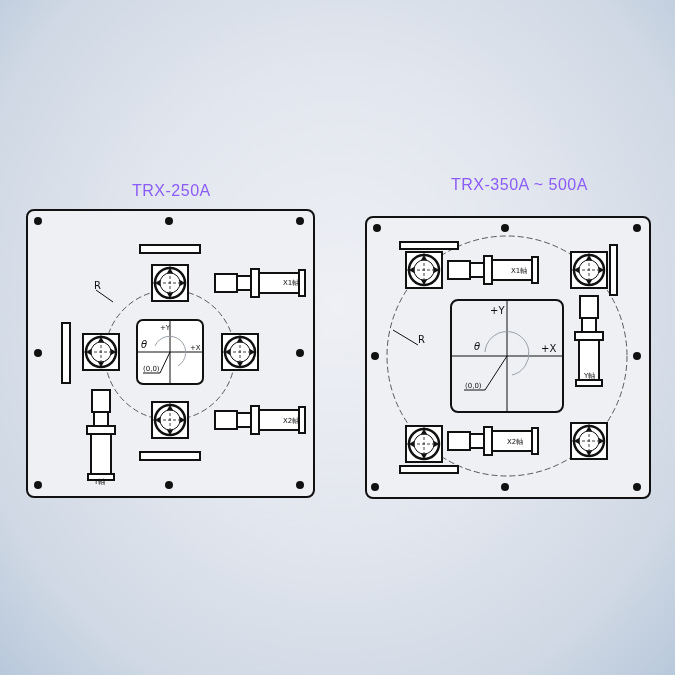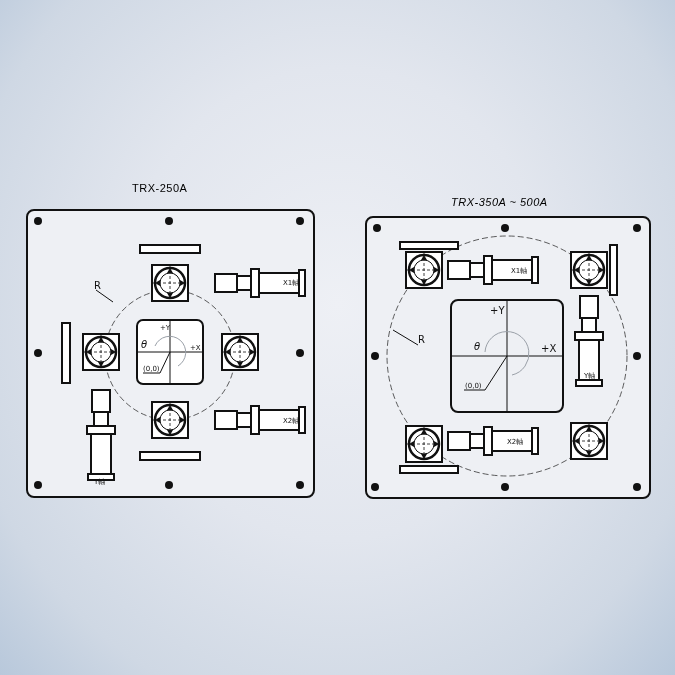--- a/index.html
+++ b/index.html
@@ -1,27 +1,27 @@
 <!DOCTYPE html>
 <html><head>
 <meta charset="utf-8">
 <style>
   html,body{margin:0;padding:0;}
   body{width:675px;height:675px;overflow:hidden;position:relative;
     background: radial-gradient(ellipse at 50% 45%, #eef0f5 0%, #e2e6ee 45%, #cfd8e4 80%, #b8c8db 100%);
     font-family:"Liberation Sans", sans-serif;}
-  .title{position:absolute;font-size:11px;color:#000000;letter-spacing:0.5px;}
+  .title{position:absolute;font-size:16px;color:#8b5cf6;letter-spacing:0.5px;}
   svg{position:absolute;left:0;top:0;}
   .lbl{font-family:"DejaVu Sans", sans-serif;}
 </style>
 </head>
 <body>
 
 <div class="title" style="left:132px;top:182px;">TRX-250A</div>
-<div class="title" style="left:451px;top:196px;font-style:italic;">TRX-350A ~ 500A</div>
+<div class="title" style="left:451px;top:176px;">TRX-350A ~ 500A</div>
 
 <svg width="675" height="675" viewBox="0 0 675 675">
   <defs>
     <g id="motor">
       <rect x="-18" y="-18" width="36" height="36" fill="#fff" stroke="#111" stroke-width="2"></rect>
       <circle r="15" fill="none" stroke="#111" stroke-width="2.5"></circle>
       <circle r="10" fill="none" stroke="#111" stroke-width="1"></circle>
       <line x1="-17" y1="0" x2="17" y2="0" stroke="#111" stroke-width="0.8" stroke-dasharray="3,2"></line>
       <line x1="0" y1="-17" x2="0" y2="17" stroke="#111" stroke-width="0.8" stroke-dasharray="3,2"></line>
       <polygon points="0,-15 -3,-10 3,-10" fill="#111"></polygon>

